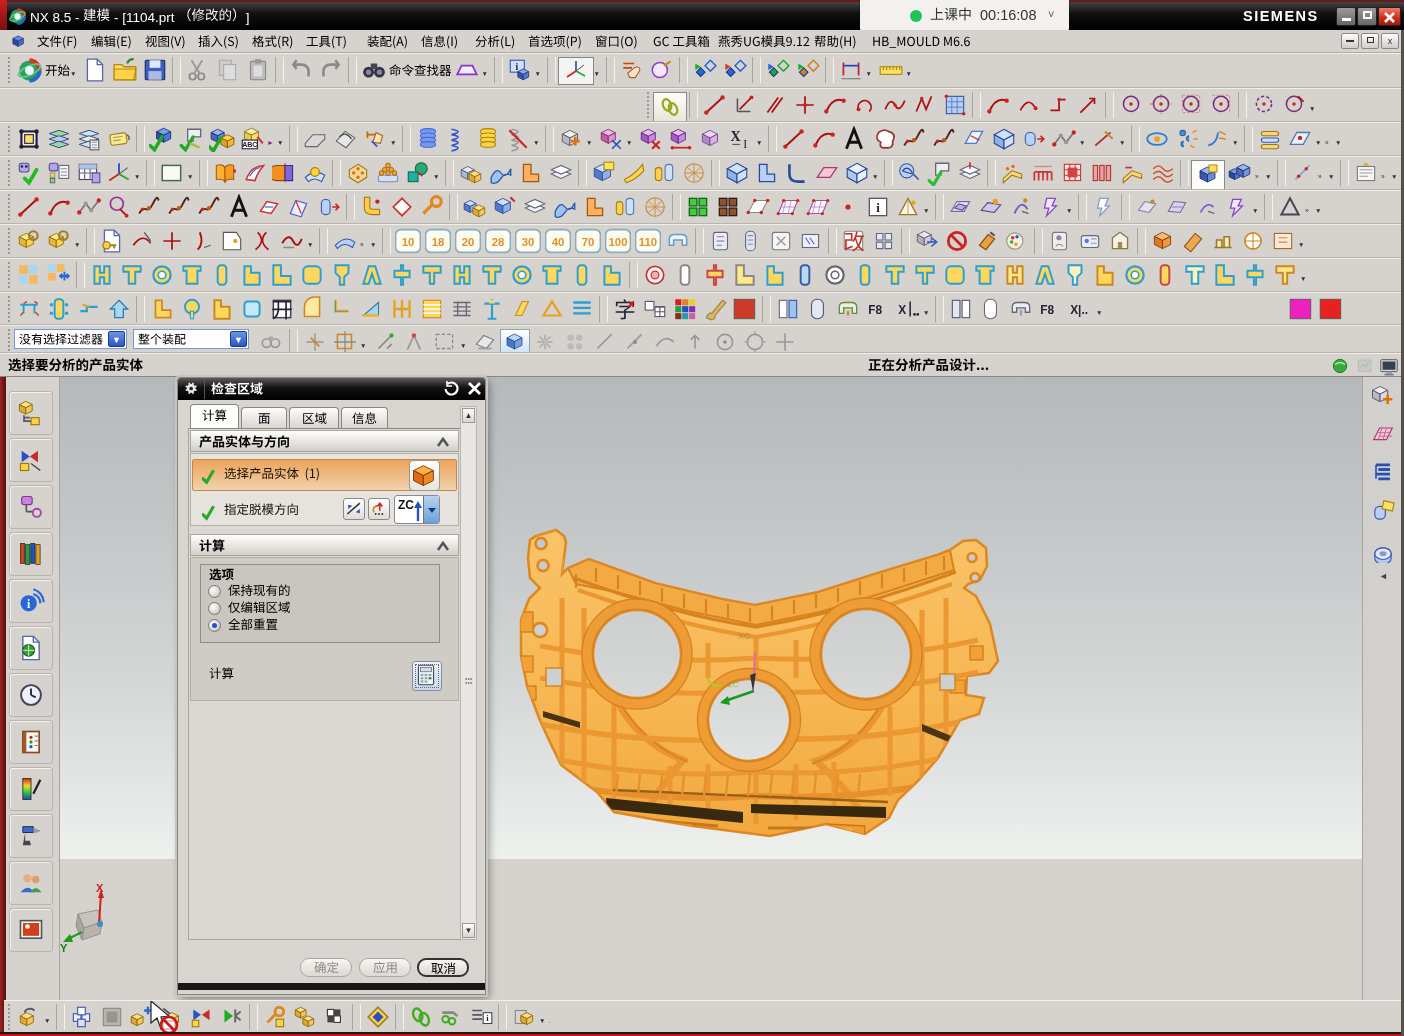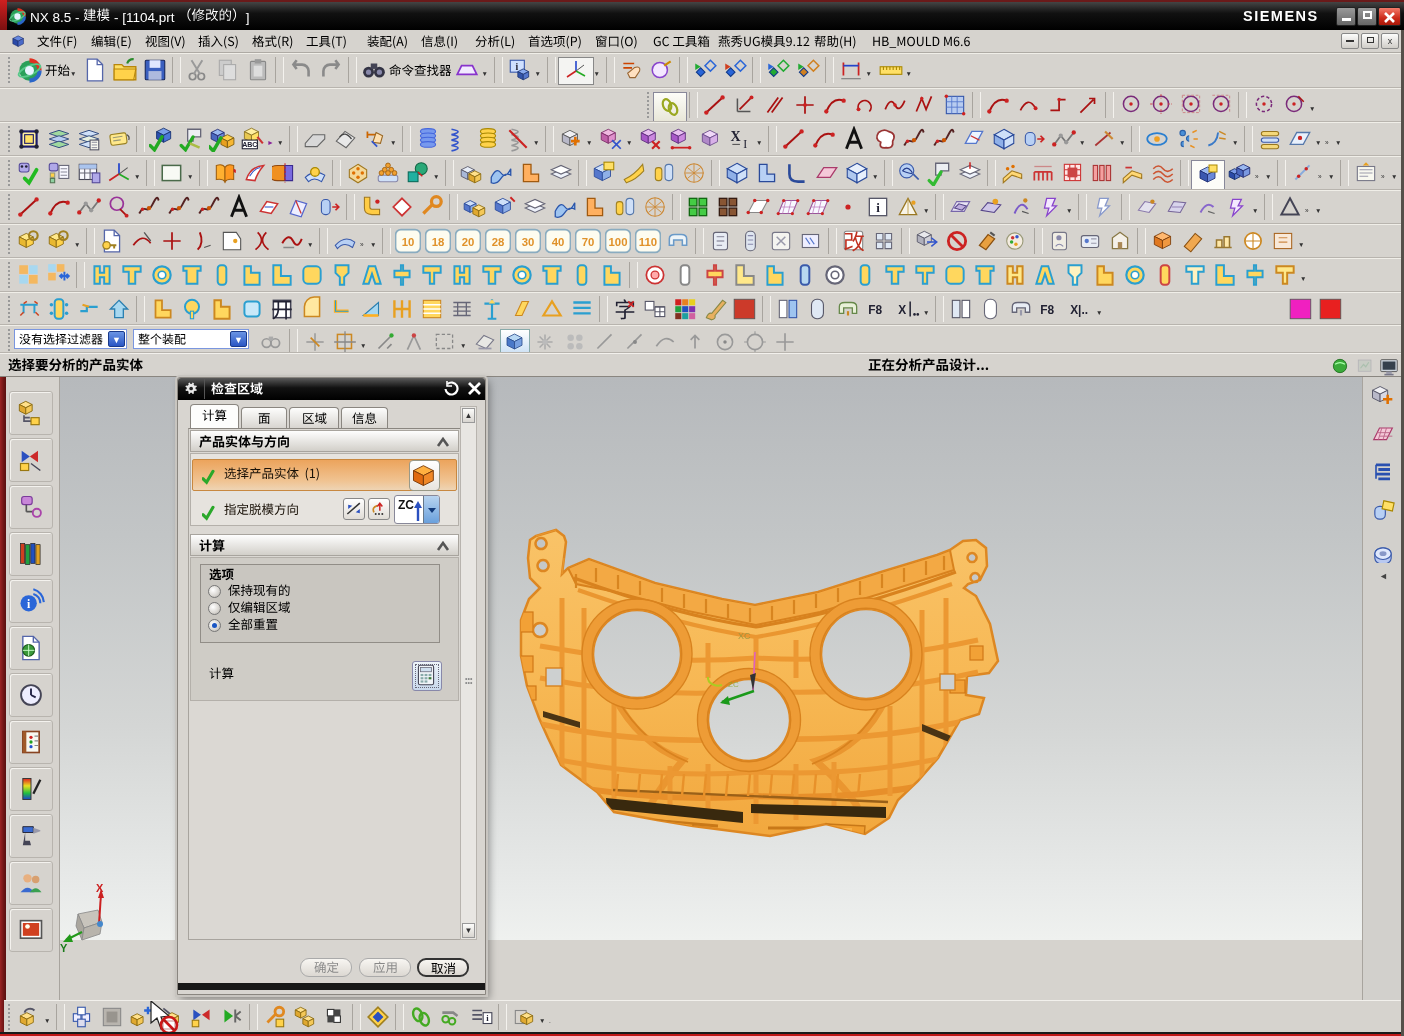--- a/index.html
+++ b/index.html
@@ -9,21 +9,21 @@
 .tbrow{position:absolute;left:0;width:1404px;background:#d6d3ce;white-space:nowrap;overflow:hidden;border-top:1px solid #f0eee8;border-bottom:1px solid #b8b4ae}
 .icw{display:inline-block;width:30px;height:26px;text-align:center;vertical-align:top;padding-top:0px}
 .icw svg{vertical-align:top;margin-top:0px}
 .sep{display:inline-block;width:9px;height:26px;vertical-align:top;border-left:1px solid #a8a49e;border-right:1px solid #f4f2ee;margin:0 2px}
 .hdl{display:inline-block;width:8px;height:26px;vertical-align:top;background-image:radial-gradient(circle at 2px 2px,#999 1px,transparent 1.3px);background-size:4px 4px;background-position:1px 3px;background-repeat:repeat-y,repeat-y}
 .dd{display:inline-block;width:10px;color:#333;font-size:6.5px;vertical-align:top;padding-top:13px}
 .combo{display:inline-block;height:20px;background:#fff;border:1px solid #7a96df;vertical-align:top;position:relative}
 .combo .cbt{position:absolute;right:1px;top:1px;bottom:1px;width:17px;background:linear-gradient(#6a94e4,#2a56c4);border:1px solid #1a3a8a;color:#fff;font-size:9px;text-align:center;line-height:16px;border-radius:2px}
 #selbar,#promptbar{position:absolute;left:0;width:1404px;background:#d6d3ce}
 #main{position:absolute;left:0;top:377px;width:1404px;height:623px}
-#viewport{position:absolute;left:60px;top:0;width:1302px;height:563px;background:linear-gradient(180deg,#b6b9bc 0%,#c2c5c6 28%,#d4d6d5 62%,#e9ebea 92%,#eff1ef 100%)}
+#viewport{position:absolute;left:60px;top:0;width:1302px;height:482px;background:linear-gradient(180deg,#b6b9bc 0%,#c2c5c6 28%,#d4d6d5 62%,#e9ebea 92%,#eff1ef 100%)}
 #resbar{position:absolute;left:0;top:0;width:60px;height:623px;background:#d6d3ce;border-right:1px solid #a8a49e}
 #redstrip{position:absolute;left:0;top:0;width:6px;height:623px;background:linear-gradient(90deg,#8a2020,#5a1010)}
 .resbtn{position:absolute;left:9px;width:44px;height:44px;background:#d6d3ce;border:1px solid #b8b4ae;border-radius:3px;box-shadow:inset 1px 1px 0 #f4f2ee}
 .resbtn svg{margin:7px 0 0 7px}
 #rightbar{position:absolute;right:0px;top:0;width:42px;height:623px;background:#d2d0cc;border-left:1px solid #a8a49e}
 .rbtn{display:block;margin:4px auto 6px}
 #dialog{position:absolute;left:177px;top:0px;width:309px;height:618px;background:#d8d5d0;border:1px solid #8a8680;box-shadow:0 0 0 2px #c8c5c0,3px 4px 8px rgba(0,0,0,.4);border-radius:3px 3px 0 0}
 #dlgtitle{position:absolute;left:0;top:0;width:100%;height:22px;background:linear-gradient(#5a5a5a,#111 45%,#000);border-radius:3px 3px 0 0}
 #bottombar{position:absolute;left:0;top:1000px;width:1404px;height:32px;background:#d6d3ce;border-top:1px solid #f2f0ec}
 #botedge{position:absolute;left:0;top:1032px;width:1404px;height:4px;background:#1a1a1a;border-bottom:2px solid #c01818}
@@ -182,20 +182,32 @@
         </g>
       </svg> - [1104.prt <svg class="t" width="67.5" height="16.2" viewBox="0 0 5000 1200" style="vertical-align:-2.4px;">
         <g fill="#fff" transform="translate(0,880)">
           <use href="#q2" x="0"></use>
           <use href="#q3" x="1000"></use>
           <use href="#q4" x="2000"></use>
           <use href="#q5" x="3000"></use>
           <use href="#q6" x="4000"></use>
         </g>
       </svg>]</div>
+    <div style="position:absolute;left:860px;top:-2px;width:209px;height:32px;background:#f2f1f0;border-radius:0 0 4px 4px;box-shadow:0 1px 3px rgba(0,0,0,.4)">
+<span style="position:absolute;left:50px;top:10px;width:12px;height:12px;border-radius:50%;background:#1fc35c"></span>
+<span style="position:absolute;left:70px;top:7px"><svg class="t" width="42.0" height="16.8" viewBox="0 0 3000 1200" style="vertical-align:-2.5px;">
+          <g fill="#333" transform="translate(0,880)">
+            <use href="#q7" x="0"></use>
+            <use href="#q8" x="1000"></use>
+            <use href="#q9" x="2000"></use>
+          </g>
+        </svg></span>
+<span style="position:absolute;left:120px;top:7px;color:#333;font-size:14.5px;font-family:'Liberation Sans'">00:16:08</span>
+<span style="position:absolute;left:188px;top:8px;color:#555;font-size:11px">˅</span>
+    </div>
     <div style="position:absolute;left:1243px;top:6px;color:#fff;font-weight:bold;font-size:14.5px;letter-spacing:1.5px;font-family:'Liberation Sans'">SIEMENS</div>
     <div class="winbtn" style="left:1336px;background:linear-gradient(#9a9a9a,#666)"><span style="display:inline-block;width:9px;height:3px;background:#fff;margin-top:10px;vertical-align:top"></span></div>
     <div class="winbtn" style="left:1357px;background:linear-gradient(#9a9a9a,#666)"><span style="display:inline-block;width:9px;height:8px;border:2px solid #fff;margin-top:3px;vertical-align:top"></span></div>
     <div class="winbtn" style="left:1378px;width:23px;background:linear-gradient(#f47a6a,#cc2a1a 60%,#a81808)"><svg width="13" height="13" viewBox="0 0 13 13" style="margin-top:3px">
         <path d="M2 2 L11 11 M11 2 L2 11" stroke="#fff" stroke-width="2.6"></path>
       </svg></div>
   </div>
 <div id="menubar">
     <span style="position:absolute;left:10px;top:3px"><svg class="ic" width="17" height="17" viewBox="0 0 24 24">
         <polygon points="11.5,4 19,7.75 11.5,11.5 4,7.75" fill="#6688e0" stroke="#1a2a66" stroke-width="0.8"></polygon>

